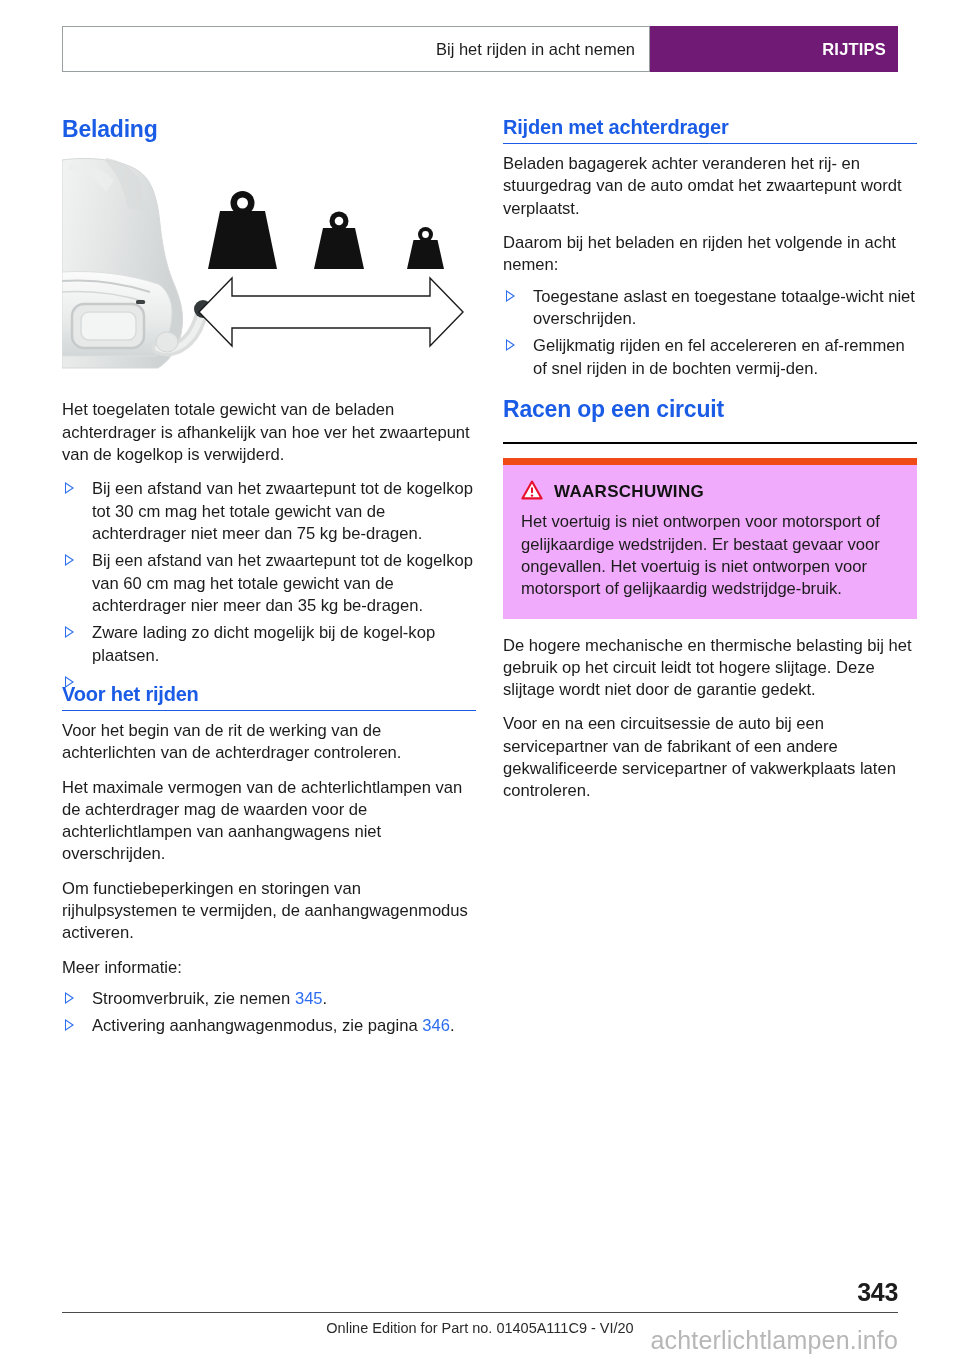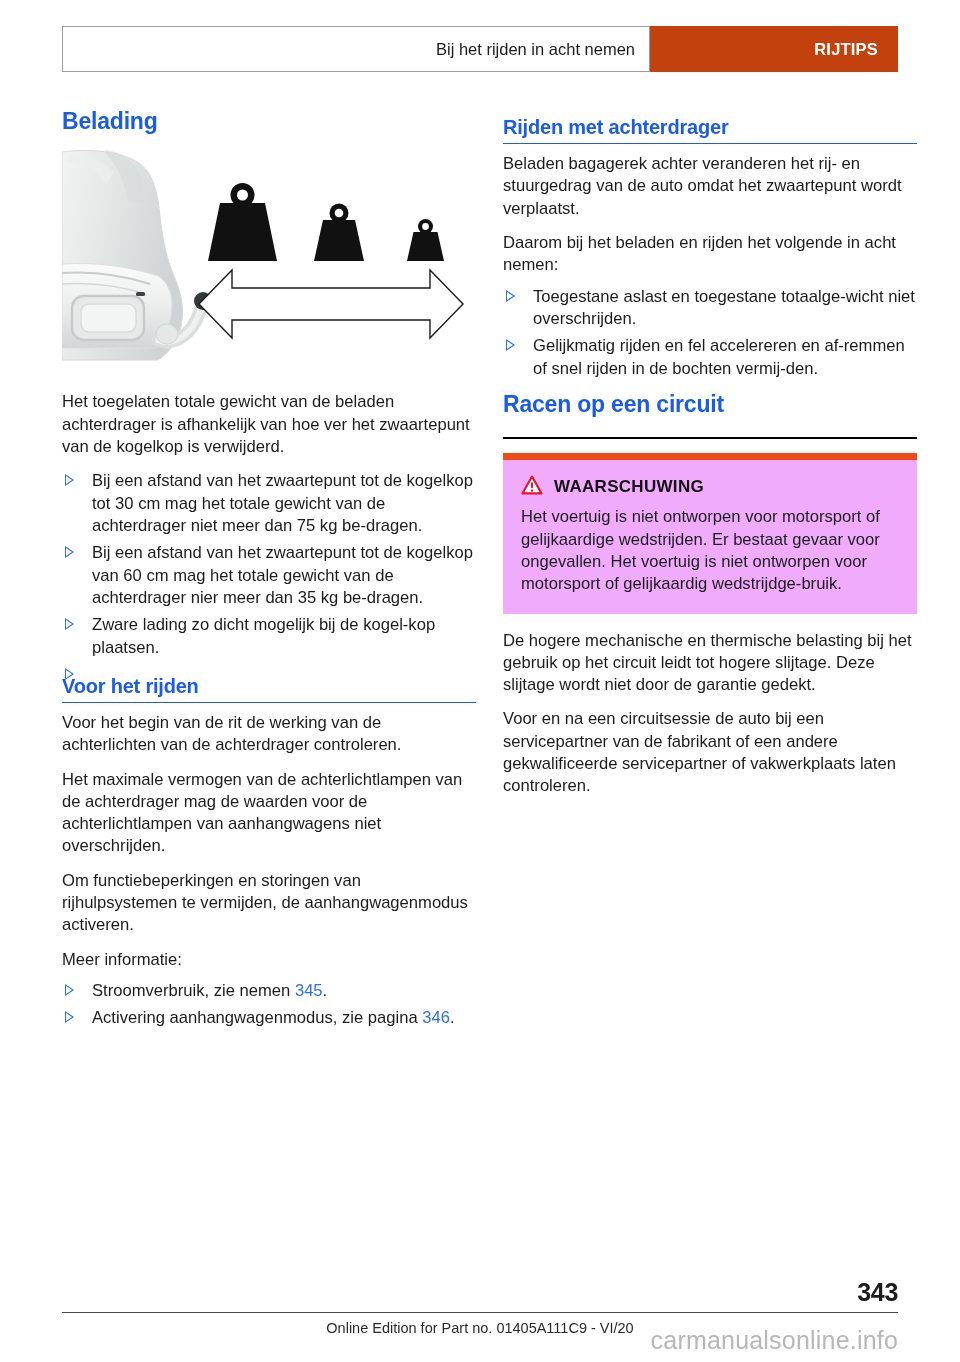--- a/index.html
+++ b/index.html
@@ -22,44 +22,44 @@
     border:1px solid #9aa0a2;
     box-sizing:border-box;
     display:flex;align-items:center;justify-content:flex-end;
     padding-right:14px;
     font-size:16.5px;
     color:#1c1c1c;
     background:#fff;
   }
   .hdr-section{
     width:248px;
-    background:#c2410c;
+    background:#701a75;
     display:flex;align-items:center;justify-content:flex-end;
-    padding-right:20px;
+    padding-right:12px;
     box-sizing:border-box;
     color:#ffffff;
     font-size:16.5px;
     font-weight:bold;
     letter-spacing:.2px;
   }
 
   
   .col{
     position:absolute;
     top:100px;
     width:414px;
   }
   .col-left{left:62px;}
   .col-right{left:503px;}
 
   h1.chapter-title{
     font-size:23px;
     font-weight:bold;
     color:#1a5ce6;
-    margin:8px 0 10px 0;
+    margin:16px 0 10px 0;
     line-height:1.15;
     letter-spacing:-.2px;
   }
   h1.chapter-title.underlined{
     border-bottom:2px solid #000000;
     padding-bottom:20px;
     margin-bottom:14px;
   }
   h2.sub-title{
     font-size:20px;
@@ -301,13 +301,13 @@
 
   <p class="body">De hogere mechanische en thermische belasting bij het gebruik op het circuit leidt tot hogere slijtage. Deze slijtage wordt niet door de garantie gedekt.</p>
   <p class="body">Voor en na een circuitsessie de auto bij een servicepartner van de fabrikant of een andere gekwalificeerde servicepartner of vakwerkplaats laten controleren.</p>
 </div>
 
 <div class="footer">
   <div class="pagenum">343</div>
   <div class="rule"></div>
   <div class="edition">Online Edition for Part no. 01405A111C9 - VI/20</div>
 </div>
-<div class="watermark">carmanualsonline.info</div>
+<div class="watermark">achterlichtlampen.info</div>
 
 </body></html>

